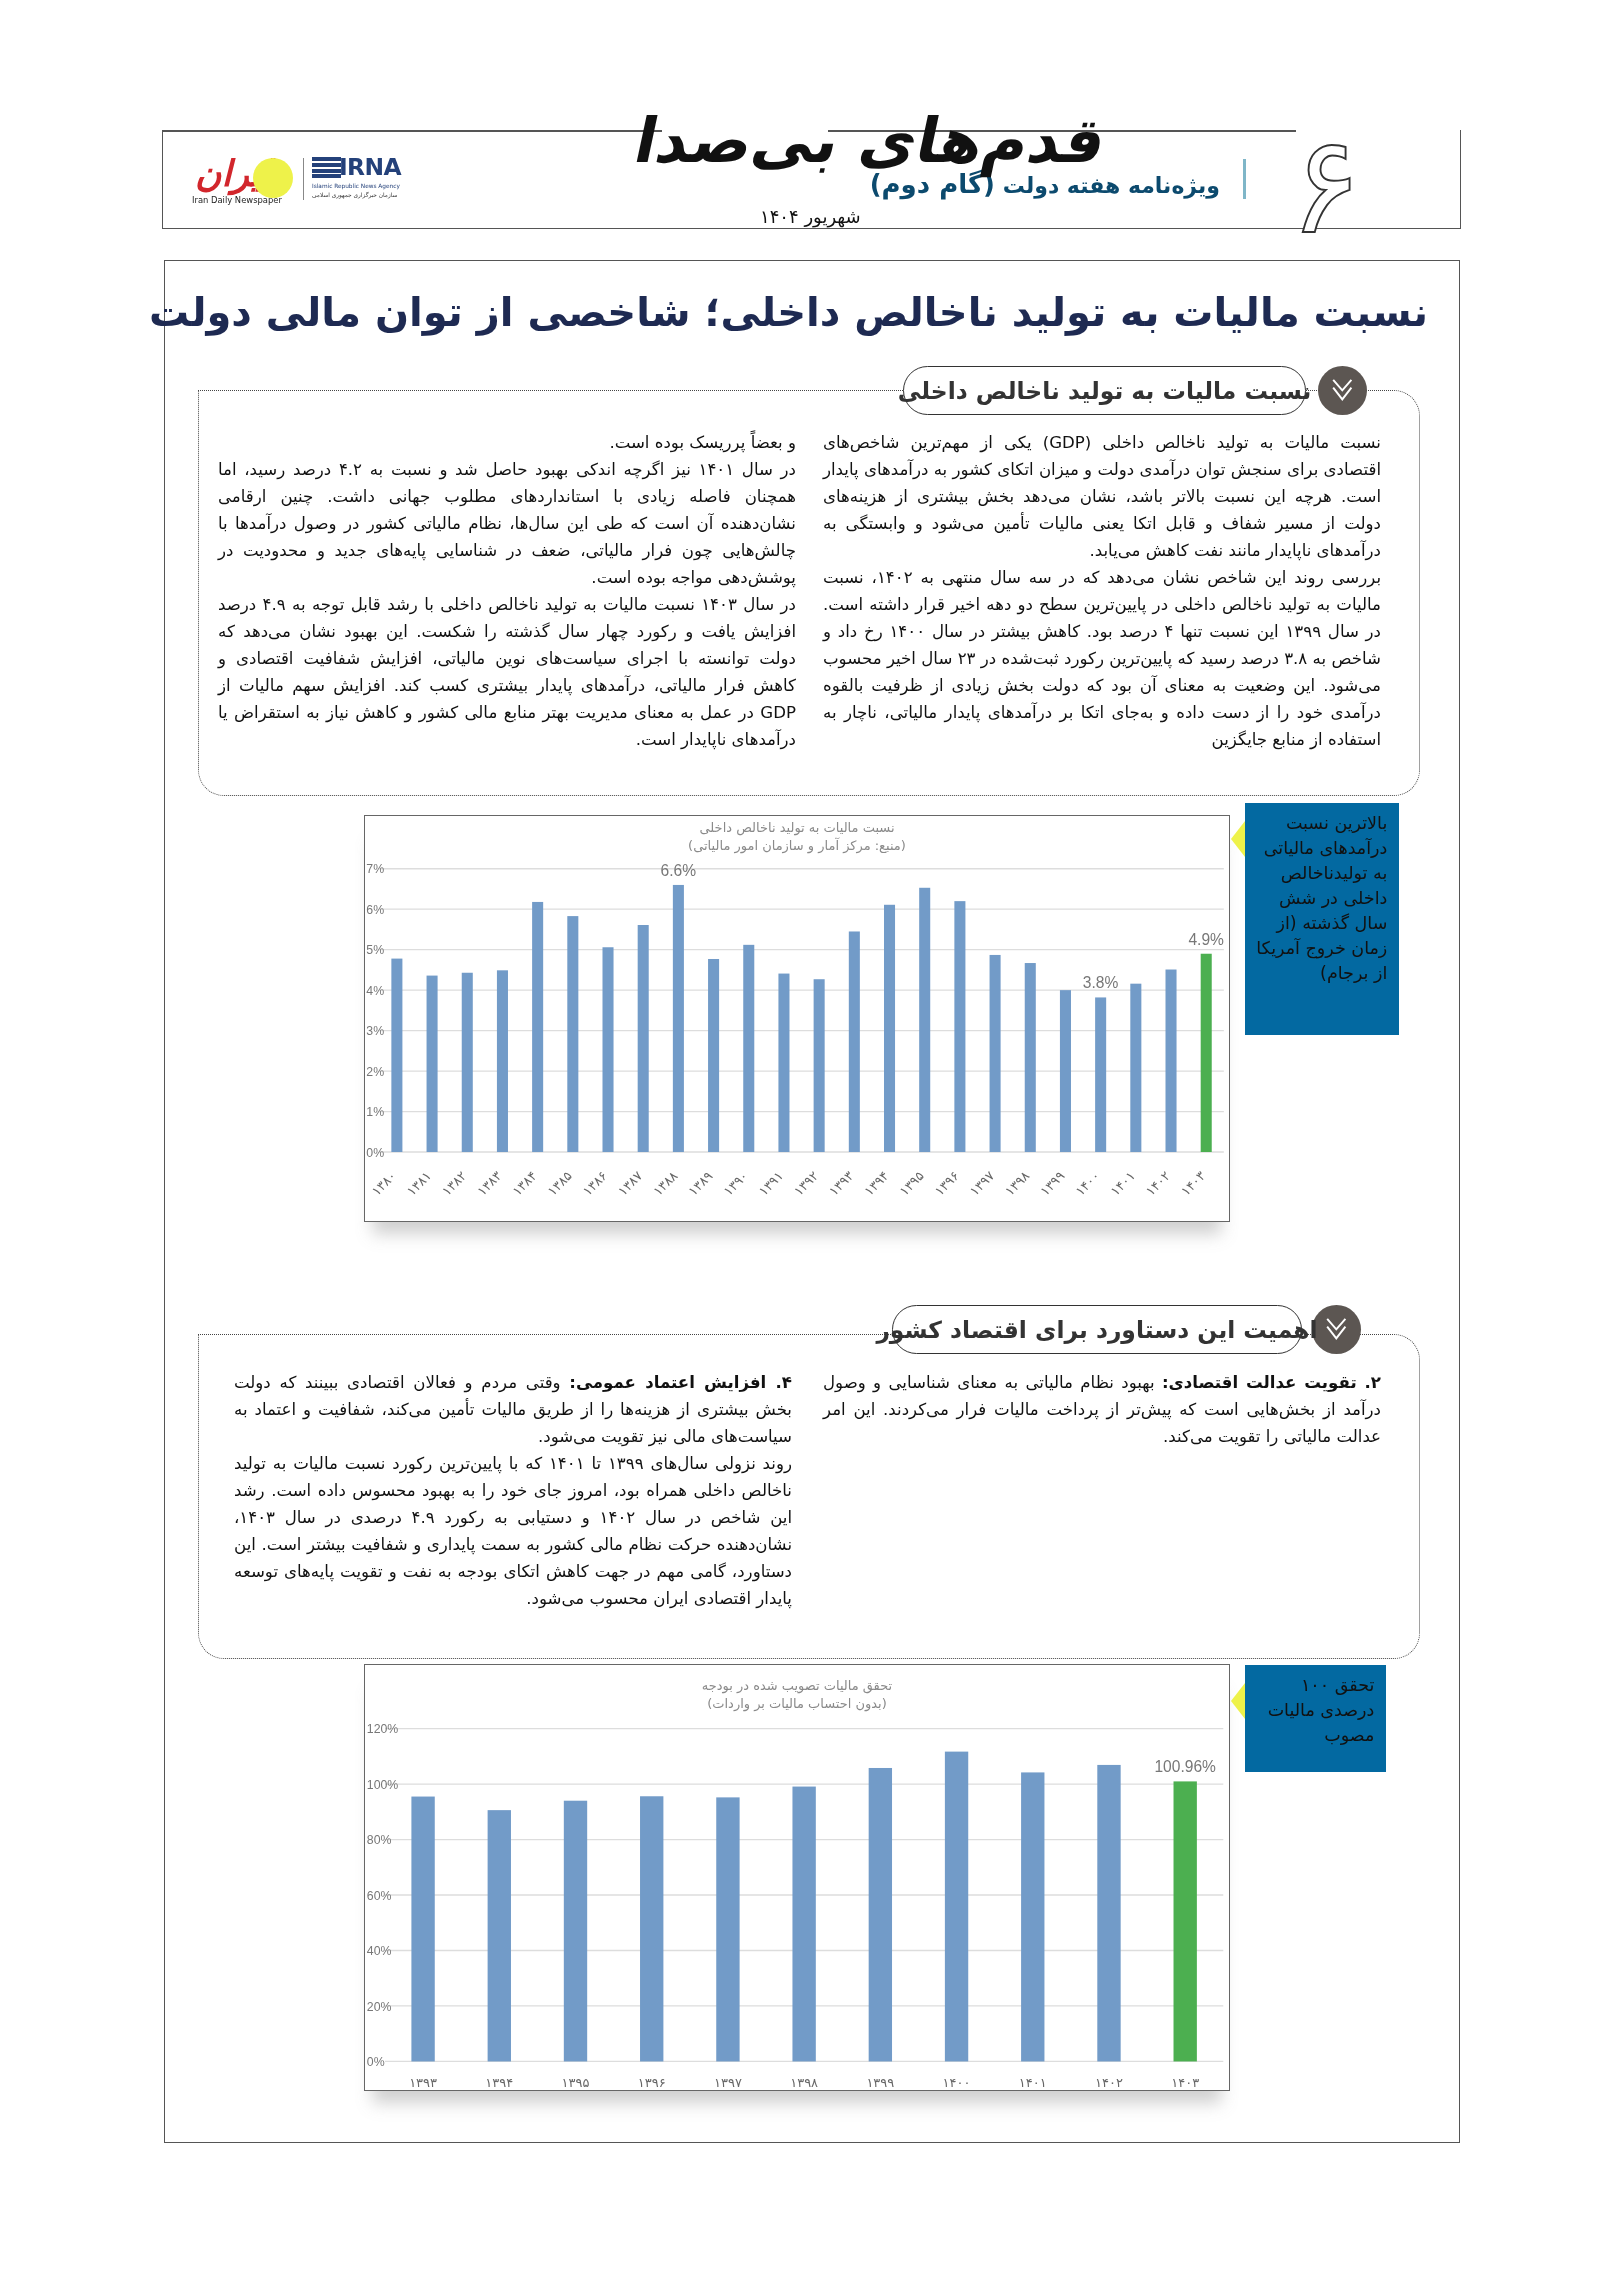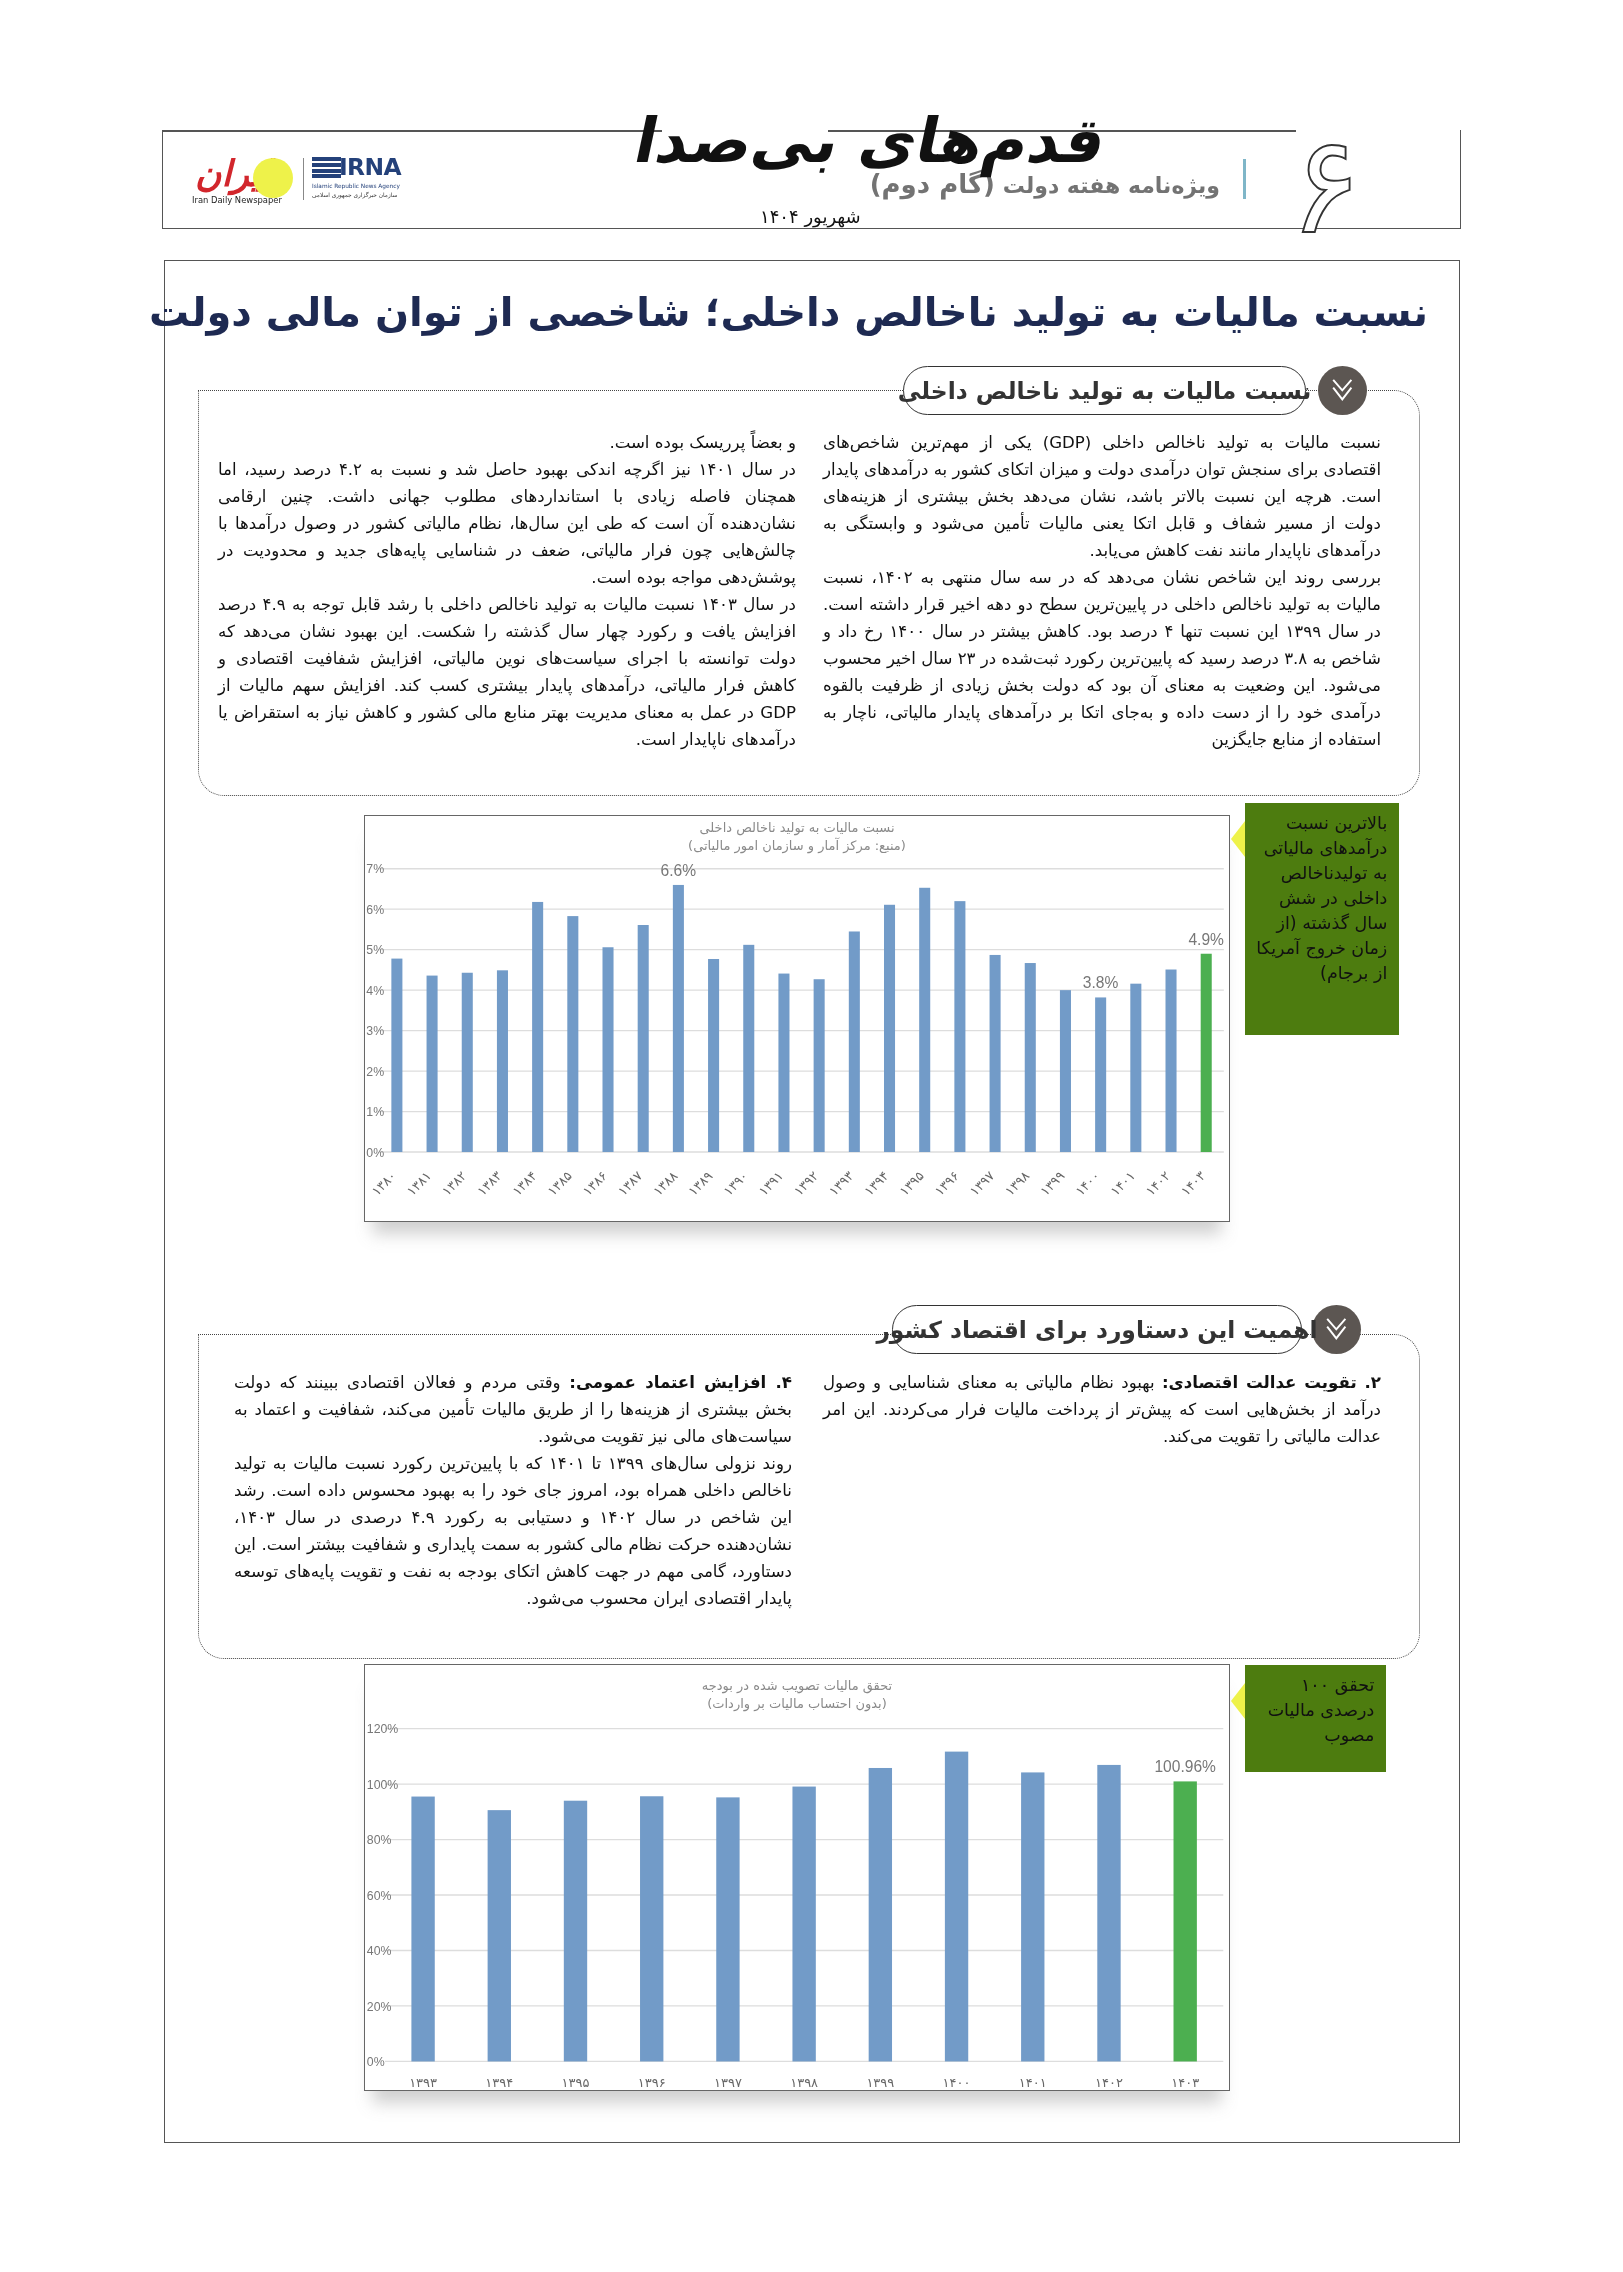--- a/index.html
+++ b/index.html
@@ -1,21 +1,21 @@
 <!DOCTYPE html>
 <html style="font-size:10.4px"><head>
 <meta charset="utf-8">
 <style>
   html, body { margin:0; padding:0; background:#ffffff; }
   body { width:1623px; height:2273px; position:relative; font-family:"DejaVu Sans", sans-serif; color:#111; overflow:hidden; }
 
   
   .hdr-line { position:absolute; height:1.9px; background:#555; }
   .hdr-box { position:absolute; left:162px; top:130px; width:1299px; height:99px; border-left:1.3px solid #555; border-right:1.3px solid #555; border-bottom:1.9px solid #555; box-sizing:border-box; }
-  .hdr-subtitle { position:absolute; right:403px; top:169px; font-size:22px; font-weight:bold; color:#737373; direction:rtl; white-space:nowrap; }
+  .hdr-subtitle { position:absolute; right:403px; top:169px; font-size:22px; font-weight:bold; color:#0c4a6e; direction:rtl; white-space:nowrap; }
   .hdr-subtitle .paren { font-size:26px; }
   .hdr-vbar { position:absolute; left:1243px; top:159px; width:3.2px; height:40px; background:#7fb6c8; }
   .hdr-number { position:absolute; left:1289px; top:117px; font-family:"DejaVu Serif", serif; font-size:136px; font-weight:300; line-height:1; color:#fff; -webkit-text-stroke:1.9px #333; }
   .brand { position:absolute; left:636px; top:78px; width:221px; height:110px; }
   .brand .b1 { position:absolute; left:0; top:26px; font-size:62px; font-weight:900; color:#111; transform:skewX(-12deg); letter-spacing:-3.9px; white-space:nowrap; direction:rtl; }
   .brand .b2 { position:absolute; left:0; top:13px; width:52px; height:78px; background:#eef24a; border:1.9px solid #111; transform:skewX(-12deg); z-index:-1; }
   .hdr-date { position:absolute; left:760px; top:206px; font-size:18px; color:#111; direction:rtl; }
   .logo-iran { position:absolute; left:195px; top:153px; font-size:36px; font-weight:bold; color:#d2262c; font-style:italic; direction:rtl; }
   .logo-iran-en { position:absolute; left:192px; top:195px; font-size:8.4px; color:#222; }
   .logo-dot { position:absolute; left:253px; top:158px; width:40px; height:40px; border-radius:50%; background:#eef24a; }
@@ -35,21 +35,21 @@
   .sec-head { position:absolute; height:49px; border:1.9px solid #333; border-radius:25px; background:#fff; box-sizing:border-box; padding:0 22px; display:flex; align-items:center; justify-content:center; font-size:23.4px; font-weight:900; color:#333; direction:rtl; white-space:nowrap; }
   .sec-icon { position:absolute; width:49px; height:49px; border-radius:50%; background:#5c5652; display:flex; align-items:center; justify-content:center; }
 
   .col { position:absolute; direction:rtl; text-align:justify; font-size:16.6px; line-height:27px; color:#111; }
   .col p { margin:0; }
   .col b { font-weight:900; }
 
   
   .chart { position:absolute; border:1.3px solid #666; background:#fff; box-shadow: 0 19.5px 15.6px -7.8px rgba(120,120,120,0.35); }
   .chart svg { display:block; }
-  .callout { position:absolute; background:#4d7c0f; direction:rtl; font-size:17.5px; line-height:25px; color:#111; padding:7.8px 11.7px 9px 9px; box-sizing:border-box; }
+  .callout { position:absolute; background:#0369a1; direction:rtl; font-size:17.5px; line-height:25px; color:#111; padding:7.8px 11.7px 9px 9px; box-sizing:border-box; }
   .callout::before { content:""; position:absolute; left:-14.3px; top:18px; border-top:18px solid transparent; border-bottom:18px solid transparent; border-right:14.3px solid #eef24a; }
 </style>
 </head>
 <body>
 
 <div class="hdr-line" style="left:162px; top:130px; width:500px;"></div>
 <div class="hdr-line" style="left:828px; top:130px; width:468px;"></div>
 <div class="hdr-box"></div>
 
 <div class="hdr-number">۶</div>

